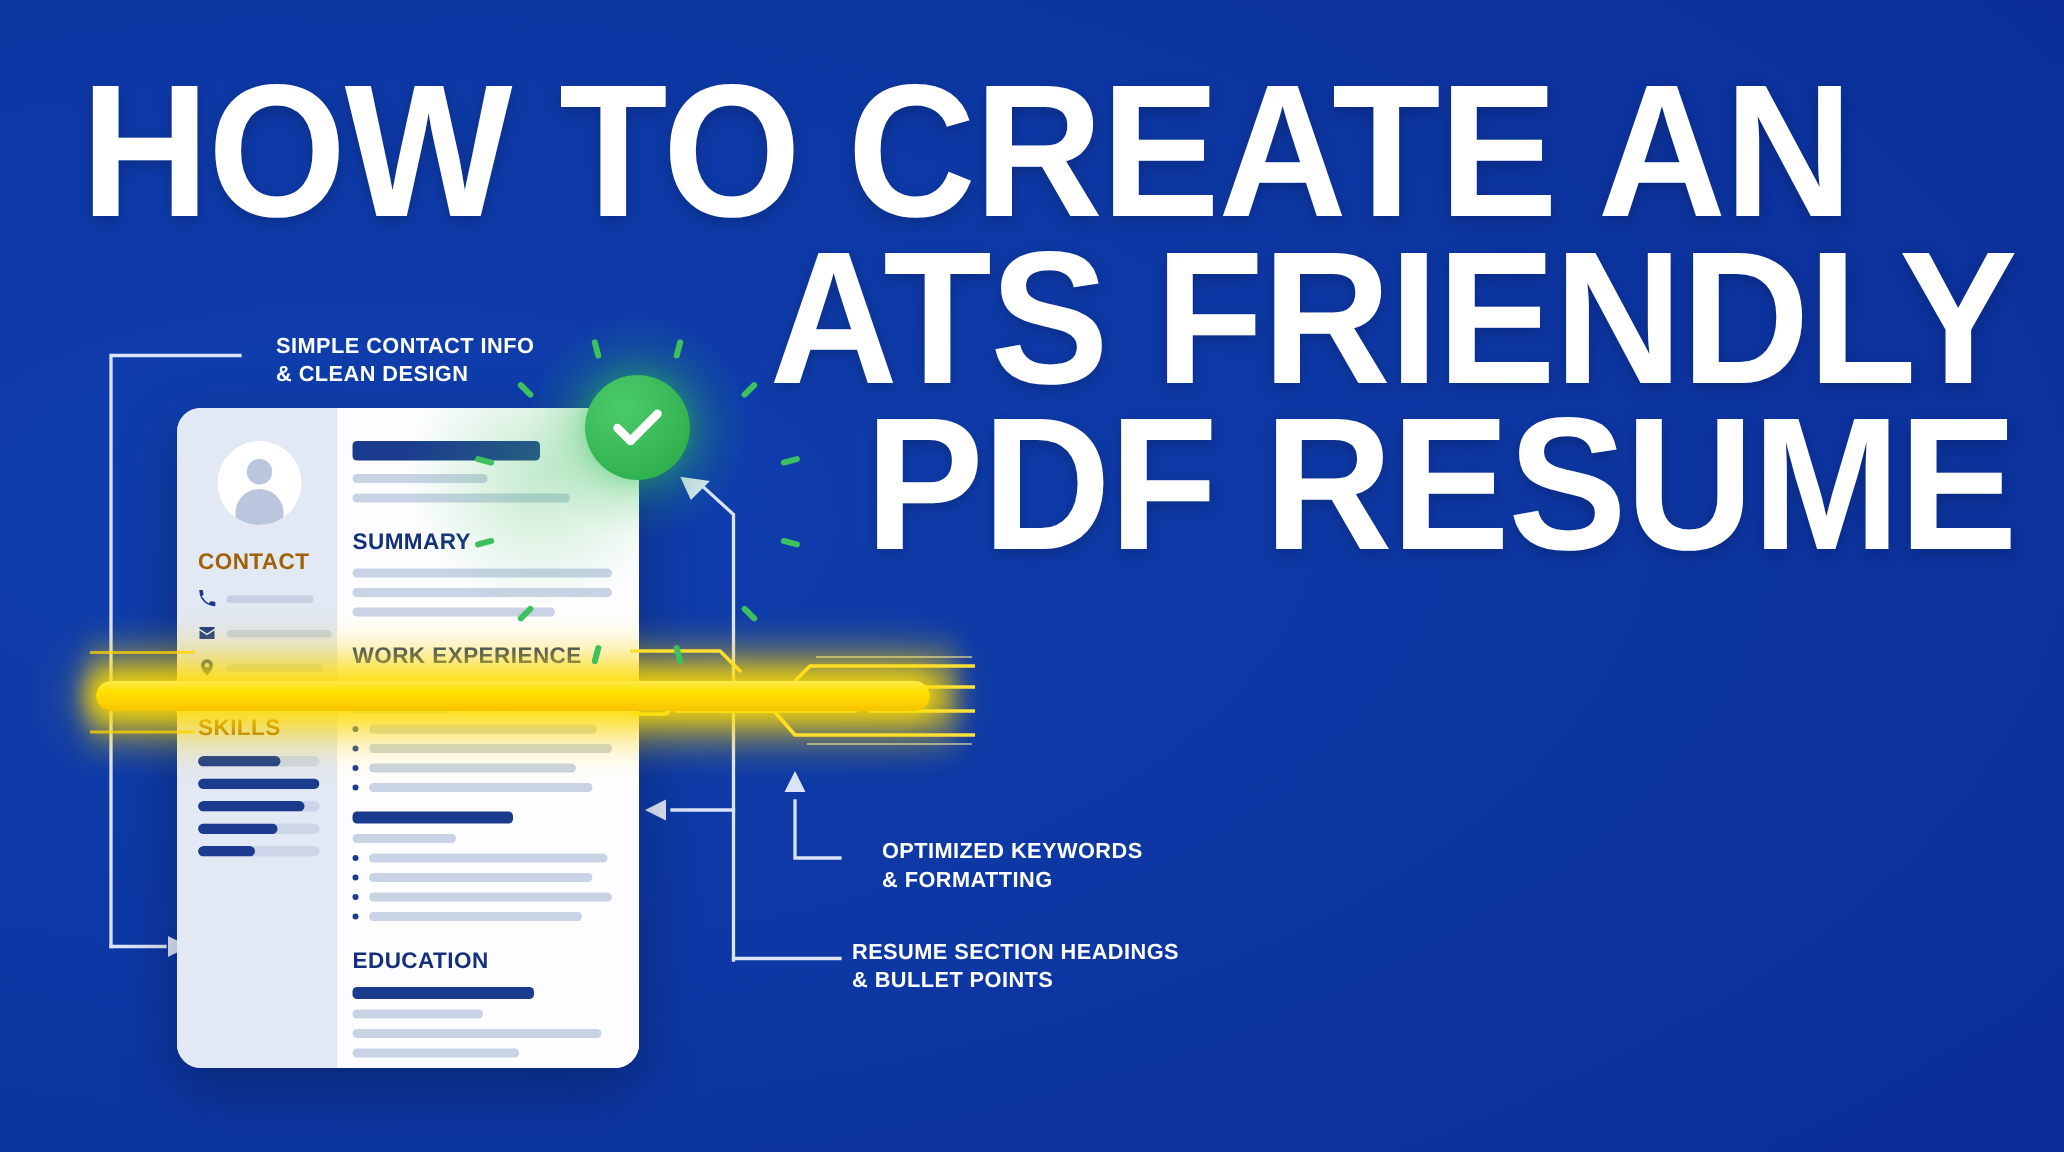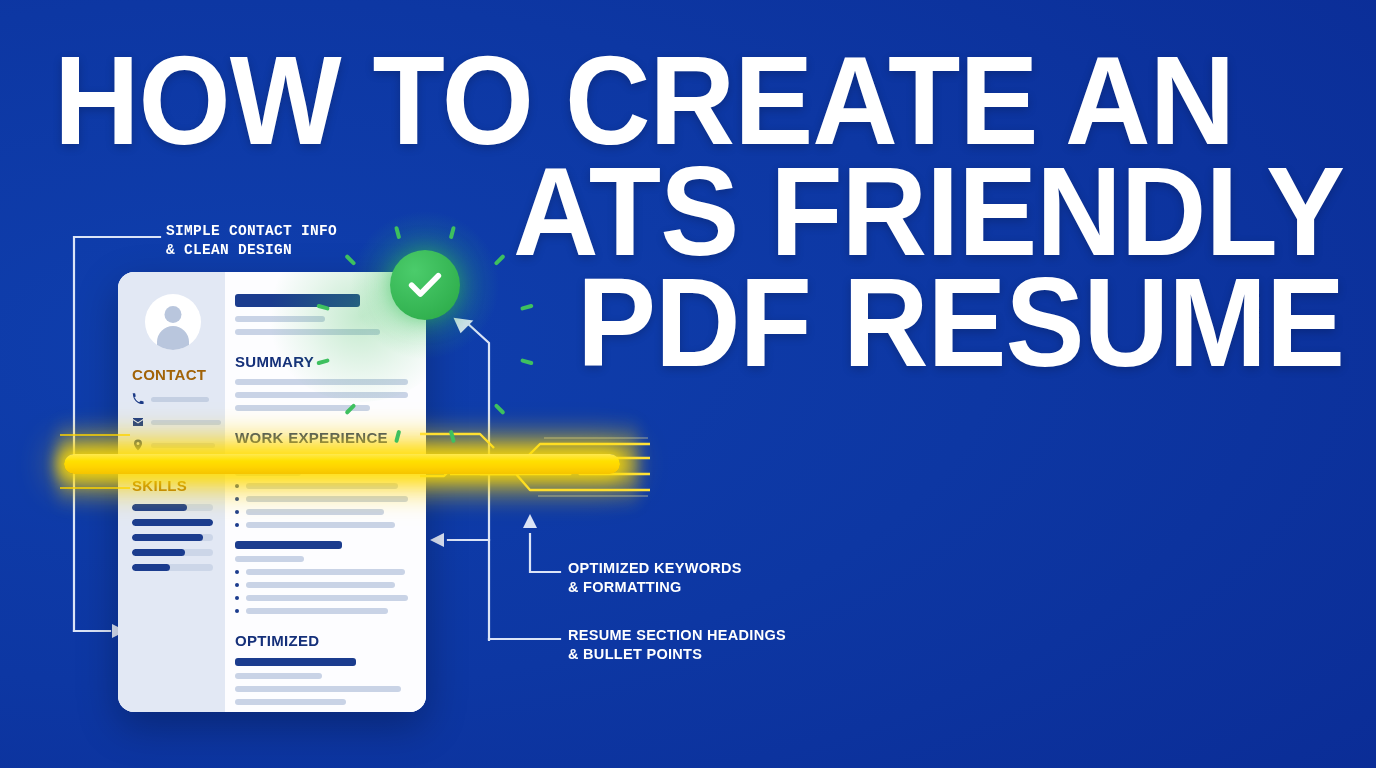--- a/index.html
+++ b/index.html
@@ -142,22 +142,22 @@
   .beam-faint { position:absolute; left:60px; top:0; width:130px; height:110px; }
 
   
   .callout {
     position:absolute; color:#ffffff;
     font-family:"Liberation Sans Narrow","Liberation Sans",sans-serif;
     font-weight:700; font-size:14.5px; line-height:1.28;
     letter-spacing:0.3px; white-space:nowrap;
   }
   .callout .l2 { display:block; }
-  #callout-contact { left:166px; top:222px;font-family:Liberation Mono, monospace; }
-  #callout-keywords { left:568px; top:559px; }
+  #callout-contact { left:184px; top:222px; }
+  #callout-keywords { left:588px; top:559px; }
   #callout-headings { left:568px; top:626px; }
 
   .connectors { position:absolute; inset:0; pointer-events:none; }
 </style>
 </head>
 <body>
 
 <div class="headline">
   <span class="hl-line l1">HOW TO CREATE AN</span>
   <span class="hl-line">ATS FRIENDLY</span>
@@ -285,21 +285,21 @@
       </div>
     <div class="bullet">
         <span class="dot"></span>
         <span class="bl" style="width:94%"></span>
       </div>
     <div class="bullet">
         <span class="dot"></span>
         <span class="bl" style="width:82%"></span>
       </div>
 
-    <div class="main-head">OPTIMIZED</div>
+    <div class="main-head">EDUCATION</div>
     <div class="line dk" style="width:70%"></div>
     <div class="line" style="width:50%"></div>
     <div class="line" style="width:96%"></div>
     <div class="line" style="width:64%"></div>
   </div>
 </div>
 
 <div class="beam-layer">
   <div class="beam-halo"></div>
 

